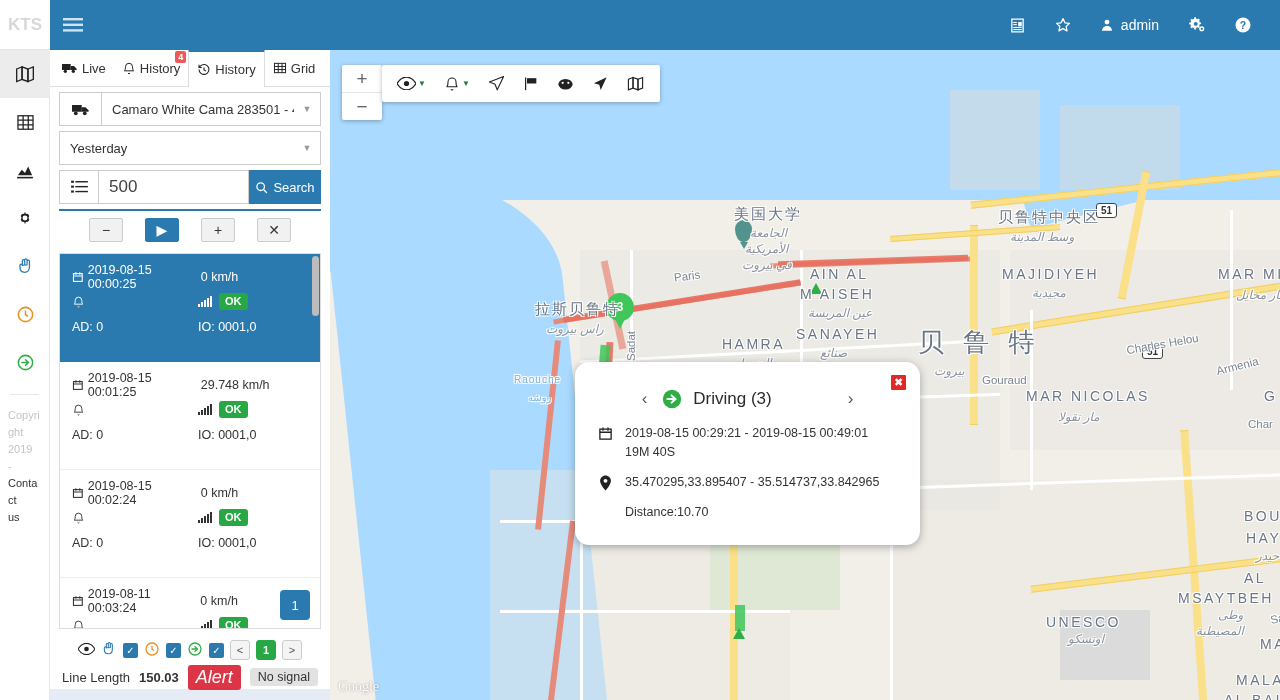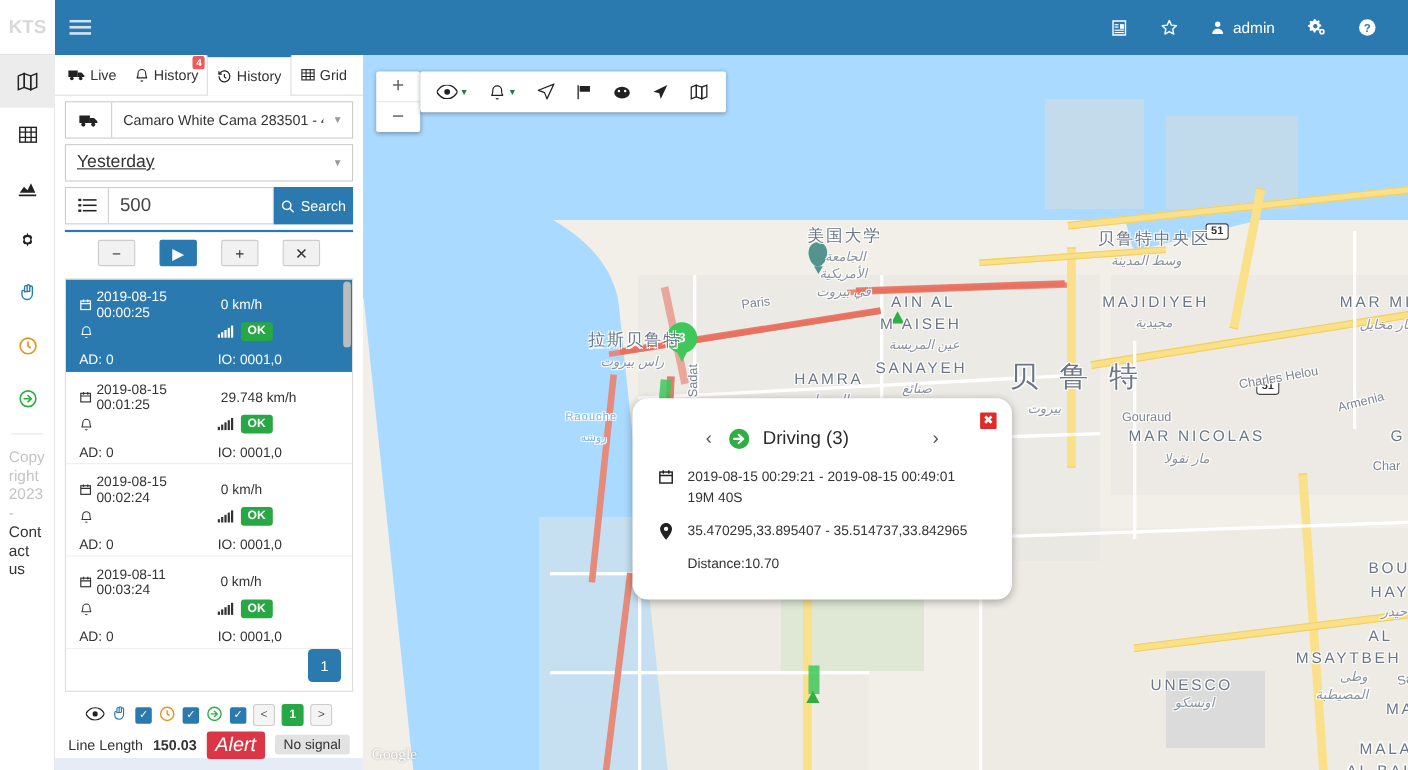--- a/index.html
+++ b/index.html
@@ -55,21 +55,21 @@
     position: absolute; left: 0; top: 50px; width: 50px; height: 650px;
     background: #fff; border-right: 1px solid #e6e6e6;
   }
   .rail-item {
     width: 50px; height: 48px; display: flex; align-items: center;
     justify-content: center; cursor: pointer;
   }
   .rail-item.active { background: #ececec; }
   .rail-sep { height: 1px; background: #e6e6e6; margin: 8px 10px; }
   .rail-foot {
-    padding: 4px 8px 0 8px; font-size: 14px; line-height: 17px;
+    padding: 4px 8px 0 8px; font-size: 11px; line-height: 17px;
     color: #c4c4c4; word-break: break-word;
   }
   .rail-foot .contact { color: #333; }
 
   
   .panel {
     position: absolute; left: 50px; top: 50px; width: 280px; height: 650px;
     background: #e6ecf5; overflow: hidden;
   }
   .panel-inner { background: #fff; width: 280px; }
@@ -106,21 +106,21 @@
   .selbar .txt {
     flex: 1; padding-left: 10px; font-size: 13px; color: #333;
     white-space: nowrap; overflow: hidden;
   }
   .caret { width: 26px; text-align: center; color: #999; font-size: 9px; }
 
   .daterow {
     display: flex; align-items: center; height: 34px;
     margin: 5px 9px 0 9px; border: 1px solid #ccc; background: #fff;
   }
-  .daterow .txt { flex: 1; padding-left: 10px; font-size: 16px; text-decoration: underline; }
+  .daterow .txt { flex: 1; padding-left: 10px; font-size: 13px; }
 
   .searchrow {
     display: flex; align-items: stretch; height: 34px;
     margin: 5px 9px 0 9px;
   }
   .searchrow .listic {
     width: 40px; border: 1px solid #ccc; background: #fff;
     display: flex; align-items: center; justify-content: center;
   }
   .searchrow .numin {
@@ -144,21 +144,21 @@
     display: flex; align-items: center; justify-content: center;
     cursor: pointer; border-radius: 2px; font-size: 14px; color: #333;
   }
   .pbtn.primary { background: #2a7ab0; border-color: #2a7ab0; color: #fff; }
 
   .listwrap {
     position: relative; margin: 4px 9px 0 9px; height: 376px;
     border: 1px solid #ddd; background: #fff; overflow: hidden;
   }
   .evt {
-    height: 84px; padding: 10px 12px 0 12px;
+    height: 108px; padding: 10px 12px 0 12px;
     border-bottom: 1px solid #eee; cursor: pointer;
   }
   .evt.sel { background: #2a7ab0; color: #fff; border-bottom-color: #2a7ab0; }
   .evt-row {
     display: flex; align-items: center; justify-content: space-between;
     height: 25px; font-size: 12.5px;
   }
   .evt-left { display: flex; align-items: center; gap: 4px; }
   .evt-right { width: 110px; display: flex; align-items: center; gap: 7px; }
   .ok-badge {
@@ -425,21 +425,21 @@
     </div>
     <div class="rail-item">
       <svg width="19" height="19" viewBox="0 0 24 24">
         <circle cx="12" cy="12" r="9" fill="none" stroke="#2fae45" stroke-width="1.9"></circle>
         <path d="M7.5 12h8M12 8.5l3.8 3.5-3.8 3.5" fill="none" stroke="#2fae45" stroke-width="1.9" stroke-linecap="round" stroke-linejoin="round"></path>
       </svg>
     </div>
     <div class="rail-sep"></div>
     <div class="rail-foot">
       <div>Copyright</div>
-      <div>2023</div>
+      <div>2019</div>
       <div>-</div>
       <div class="contact">Contact</div>
       <div class="contact">us</div>
     </div>
   </div>
 
   <div class="panel">
     <div class="panel-inner">
 
       <div class="tabs">
@@ -819,21 +819,21 @@
     <div class="maplabel lbl-ar" style="left:216px;top:272px">راس بيروت</div>
     <div class="maplabel lbl-street" style="left:286px;top:290px;transform:rotate(-90deg)">Sadat</div>
     <div class="maplabel lbl-hood" style="left:392px;top:286px">HAMRA</div>
     <div class="maplabel lbl-ar" style="left:410px;top:306px">الحمرا</div>
     <div class="maplabel lbl-street" style="left:322px;top:332px">El Qalaa</div>
     <div class="maplabel lbl-street" style="left:390px;top:334px">Emile Edde</div>
     <div class="maplabel lbl-hood" style="left:466px;top:276px">SANAYEH</div>
     <div class="maplabel lbl-ar" style="left:490px;top:296px">صنائع</div>
     <div class="maplabel lbl-cn-big" style="left:588px;top:275px">贝 鲁 特</div>
     <div class="maplabel lbl-ar" style="left:604px;top:314px">بيروت</div>
-    <div class="maplabel lbl-street" style="left:690px;top:324px">Gouraud</div>
+    <div class="maplabel lbl-street" style="left:652px;top:324px">Gouraud</div>
     <div class="maplabel lbl-hood" style="left:696px;top:338px">MAR NICOLAS</div>
     <div class="maplabel lbl-ar" style="left:728px;top:360px">مار نقولا</div>
     <div class="maplabel lbl-street" style="left:796px;top:288px;transform:rotate(-10deg)">Charles Helou</div>
     <div class="maplabel lbl-street" style="left:886px;top:310px;transform:rotate(-14deg)">Armenia</div>
     <div class="maplabel lbl-street" style="left:918px;top:368px">Char</div>
     <div class="maplabel lbl-hood" style="left:934px;top:338px">G</div>
     <div class="maplabel lbl-sea" style="left:184px;top:324px">Raouche</div>
     <div class="maplabel lbl-sea" style="left:198px;top:342px">روشه</div>
 
     <div class="maplabel lbl-hood" style="left:914px;top:458px">BOURJ ABI</div>

